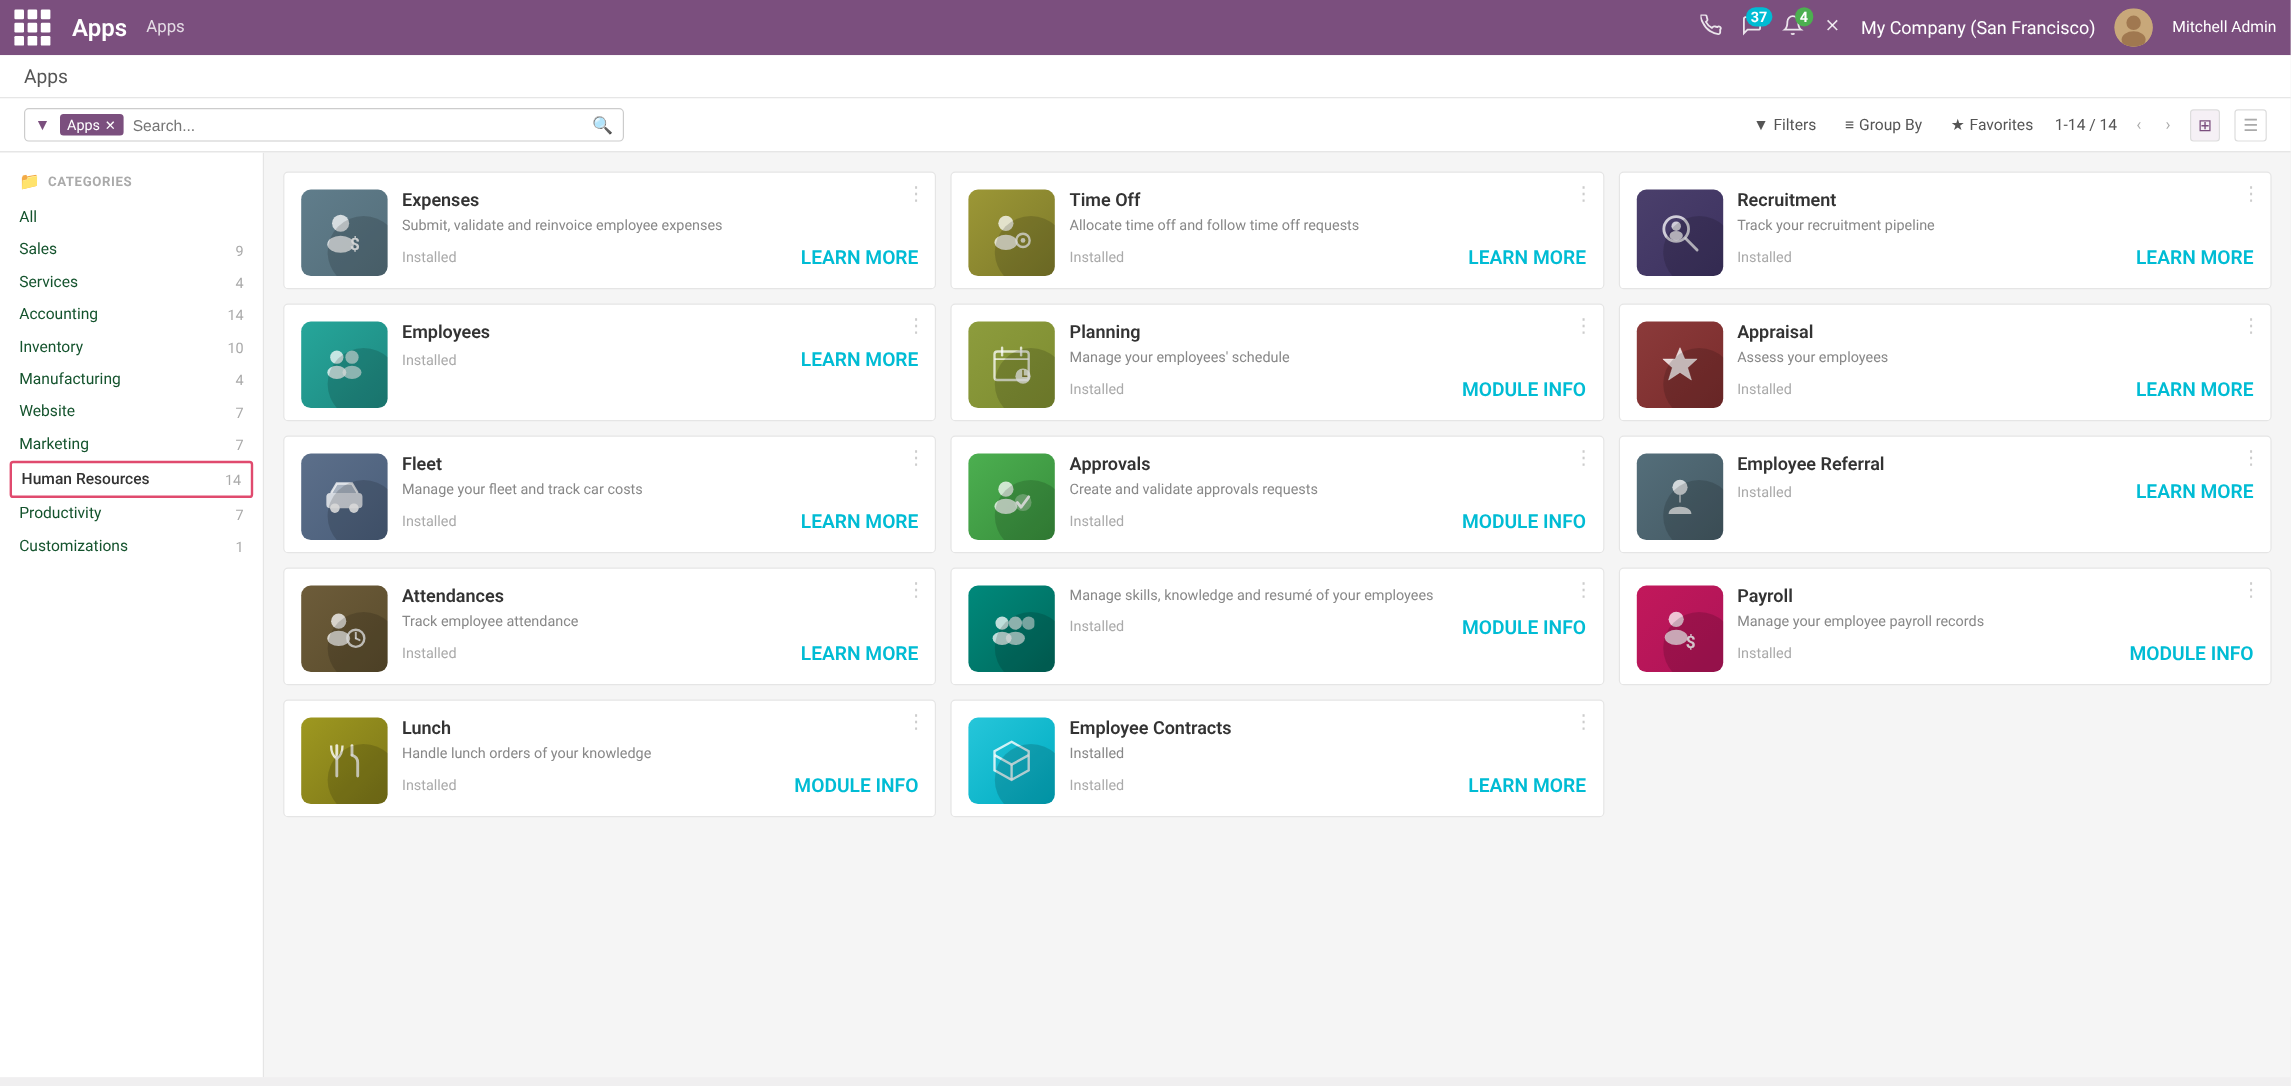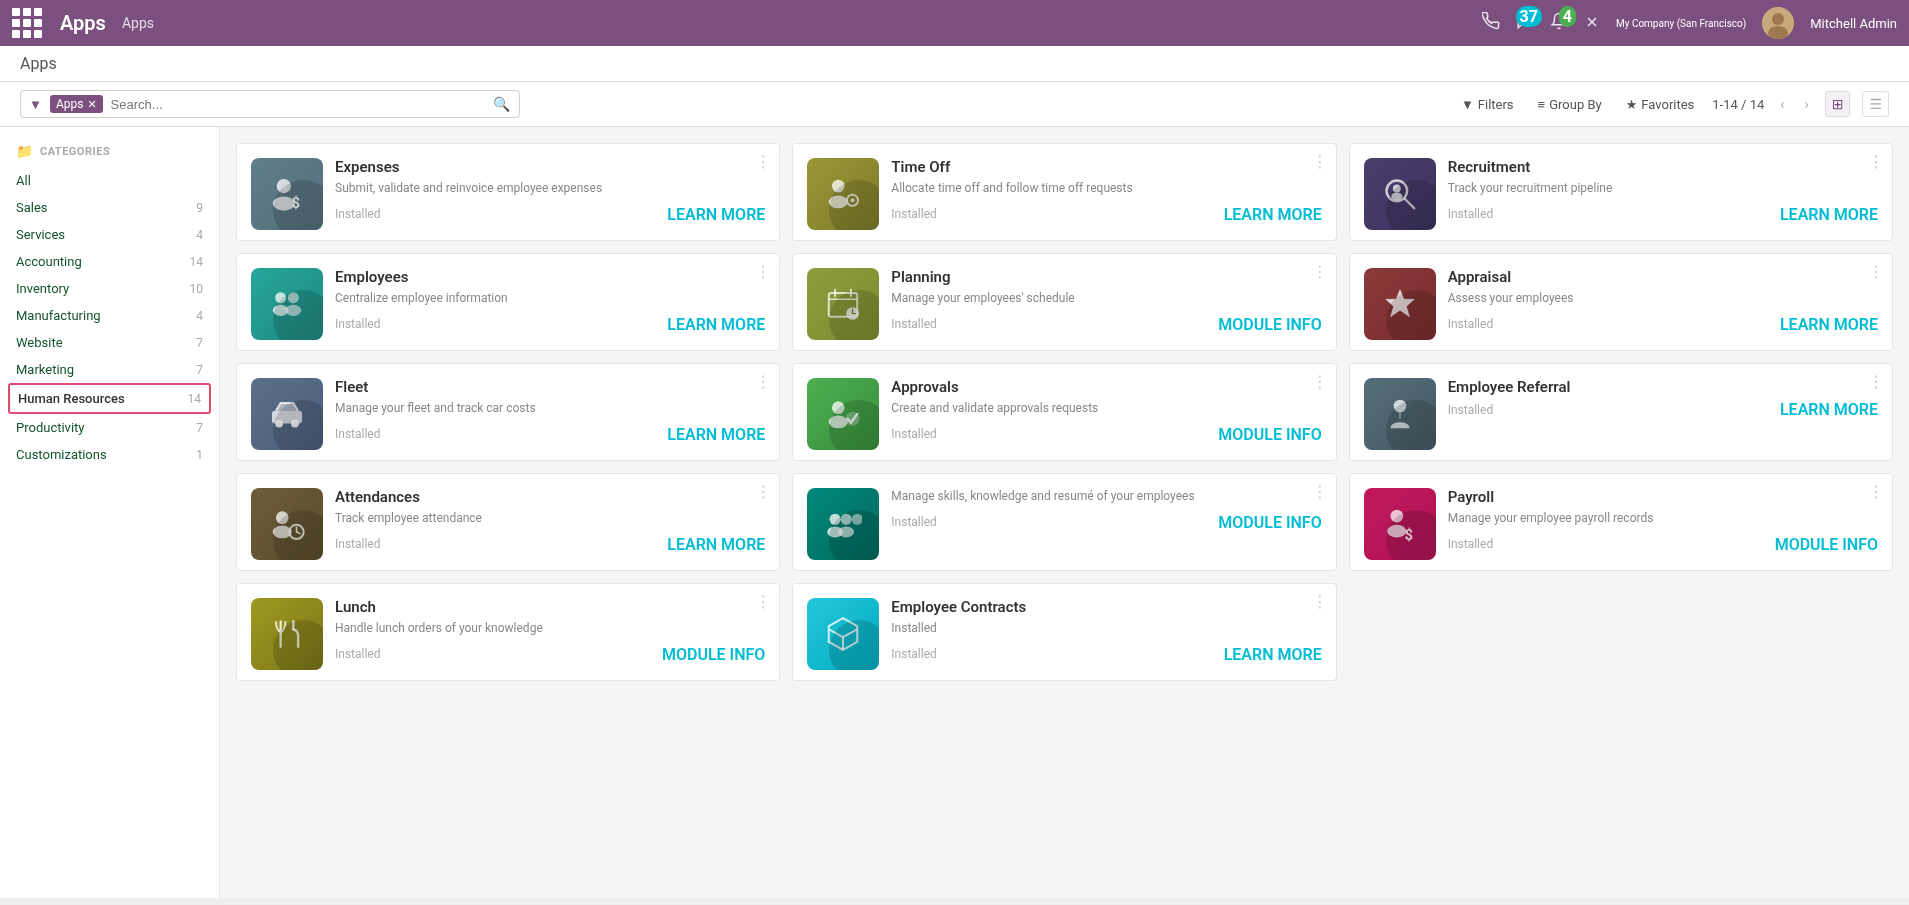--- a/index.html
+++ b/index.html
@@ -26,26 +26,26 @@
     .top-nav-link { color: rgba(255,255,255,0.8); font-size: 14px; margin-left: 4px; }
     .top-nav-spacer { flex: 1; }
     .top-nav-icons { display: flex; align-items: center; gap: 16px; }
     .nav-icon { color: rgba(255,255,255,0.85); font-size: 18px; cursor: pointer; position: relative; }
     .badge {
       position: absolute;
       top: -6px; right: -8px;
       background: #00bcd4;
       color: #fff;
       border-radius: 10px;
-      font-size: 16px;
+      font-size: 12px;
       padding: 1px 4px;
       font-weight: bold;
     }
     .badge-green { background: #4caf50; }
-    .top-nav-company { color: #fff; font-size: 10px; }
+    .top-nav-company { color: #fff; font-size: 15px; }
     .top-nav-avatar {
       width: 32px; height: 32px; border-radius: 50%;
       background: #c8a87a;
       display: flex; align-items: center; justify-content: center;
       color: #fff; font-weight: bold; font-size: 13px;
       overflow: hidden;
     }
     .top-nav-user { color: #fff; font-size: 13px; }
 
     
@@ -421,21 +421,20 @@
       <svg width="38" height="38" viewBox="0 0 48 48" fill="none">
               <circle cx="16" cy="16" r="7" fill="rgba(255,255,255,0.75)"></circle>
               <ellipse cx="16" cy="32" rx="10" ry="7" fill="rgba(255,255,255,0.75)"></ellipse>
               <circle cx="32" cy="16" r="7" fill="rgba(255,255,255,0.6)"></circle>
               <ellipse cx="32" cy="32" rx="10" ry="7" fill="rgba(255,255,255,0.6)"></ellipse>
             </svg>
       <div class="app-icon-shadow"></div>
     </div>
     <div class="app-info">
       <div class="app-name">Employees</div>
-      <div class="app-desc">Centralize employee information</div>
       <div class="app-footer">
         <span class="app-status">Installed</span>
         <span class="app-action">LEARN MORE</span>
       </div>
     </div>
     <span class="app-menu">⋮</span>
   </div>
         <div class="app-card">
     <div class="app-icon icon-olive2">
       <svg width="38" height="38" viewBox="0 0 48 48" fill="none">

